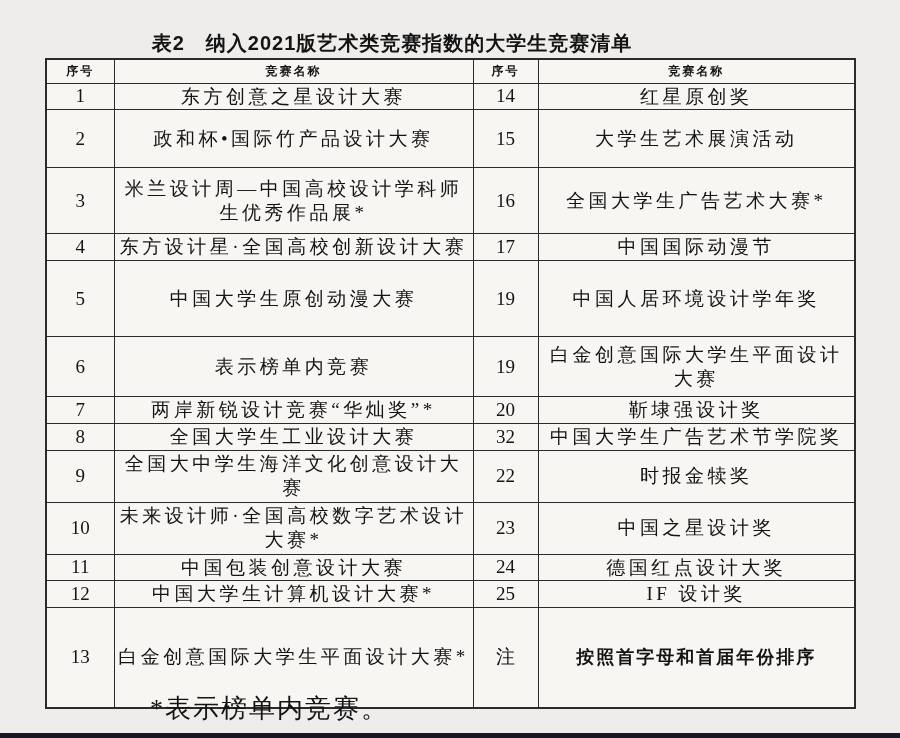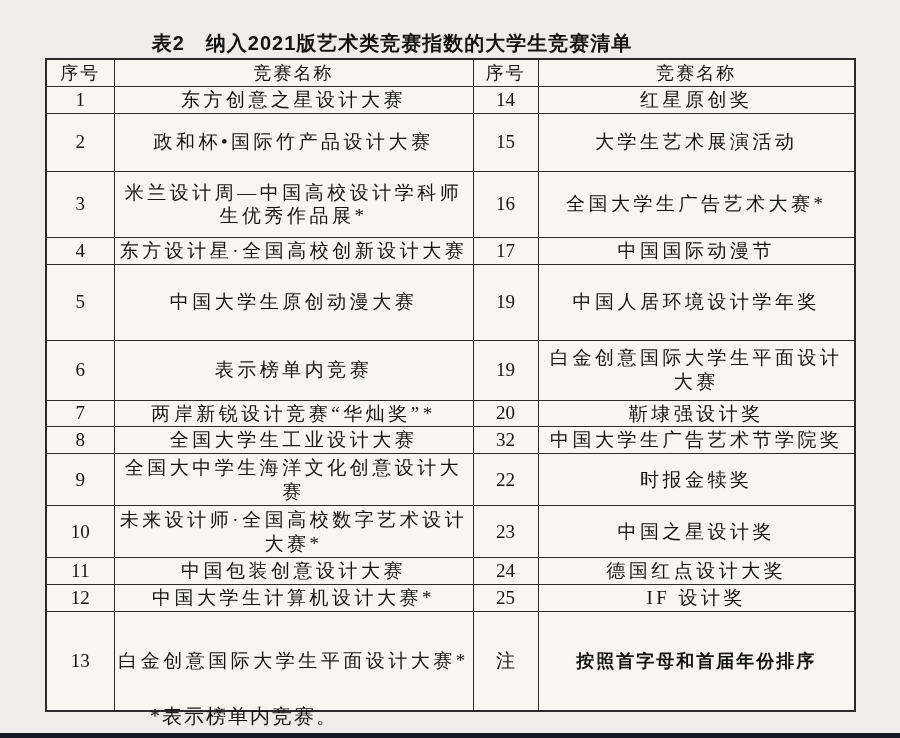--- a/index.html
+++ b/index.html
@@ -42,22 +42,22 @@
   table.competition-table td {
     border: 1.5px solid var(--border);
     vertical-align: middle;
     text-align: center;
     padding: 1px 2px;
     overflow: hidden;
   }
   table.competition-table th {
     height: 24px;
     font-family: "Liberation Sans", "DejaVu Sans", sans-serif;
-    font-weight: normal;
-    font-size: 18px;
+    font-weight: bold;
+    font-size: 12px;
     letter-spacing: 2px;
     margin-top: 30px;
   }
   td.num {
     font-size: 19px;
     font-family: "Liberation Serif", "DejaVu Serif", serif;
   }
   td.name {
     font-size: 19px;
     letter-spacing: 3.5px;
@@ -67,24 +67,23 @@
   }
   td.bold-note {
     font-family: "Liberation Sans", "DejaVu Sans", sans-serif;
     font-weight: bold;
     font-size: 18px;
     letter-spacing: 2px;
   }
   .footnote {
     position: absolute;
     left: 150px; top: 691px;
-    font-size: 20px;
+    font-size: 26px;
     letter-spacing: 2px;
     color: var(--text);
-    margin-top: 12px;
   }
   .bottom-bar {
     position: absolute;
     left: 0; bottom: 0;
     width: 900px; height: 5px;
     background: var(--bottom-bar);
   }
 </style>
 </head>
 <body>

